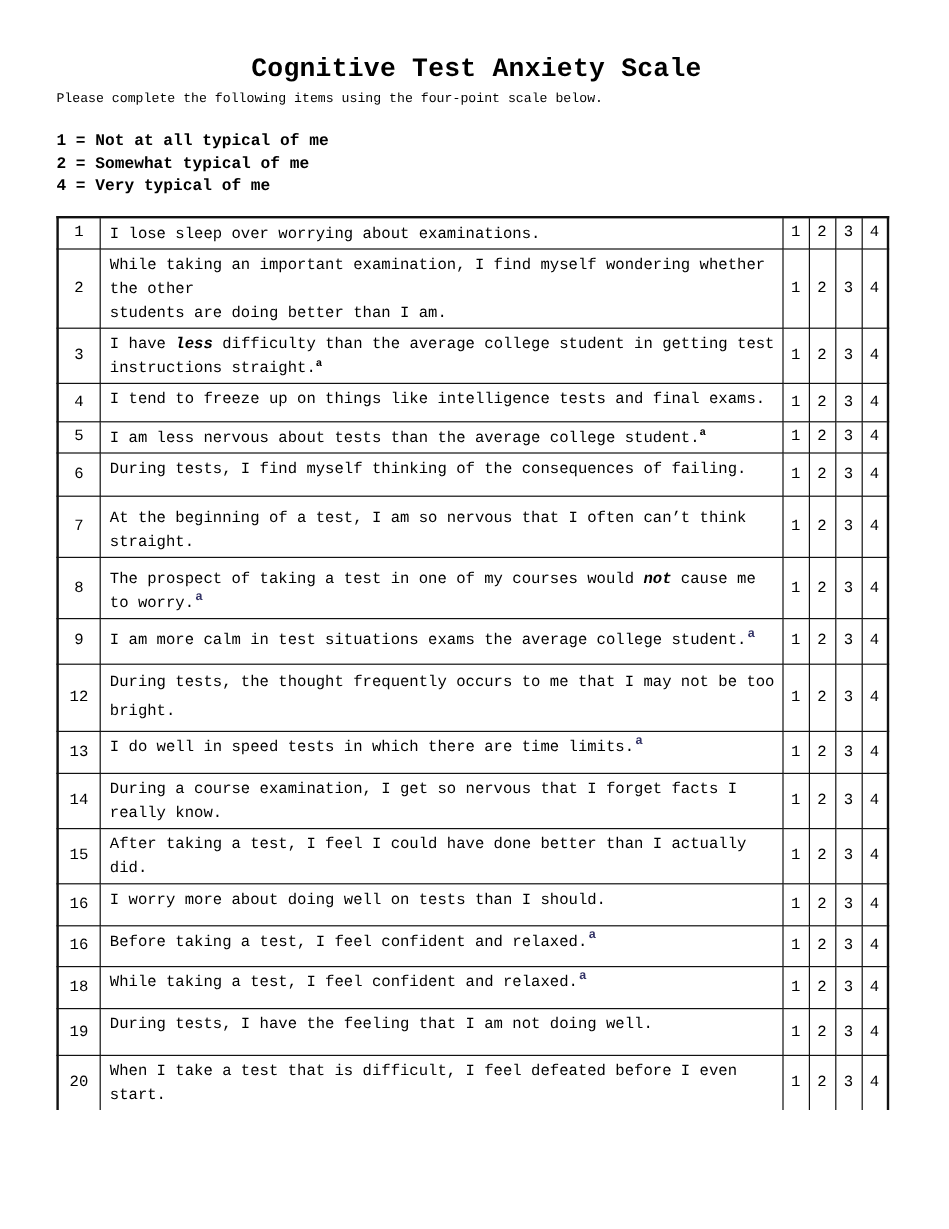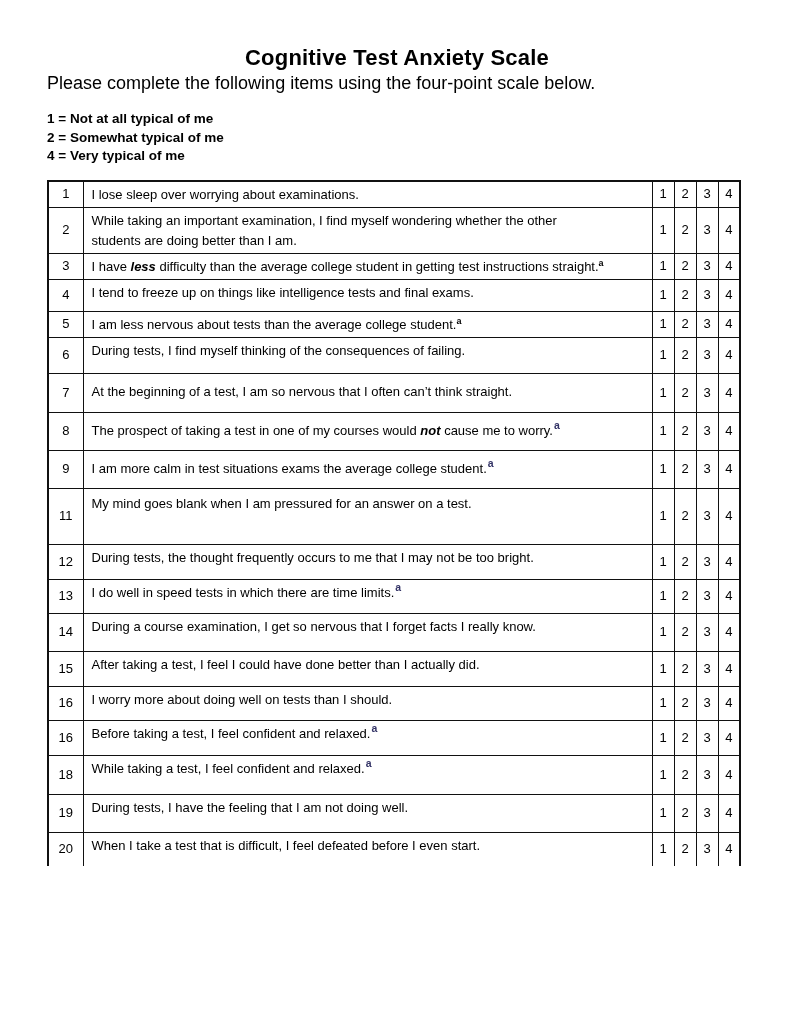--- a/index.html
+++ b/index.html
@@ -3,36 +3,36 @@
 <meta charset="utf-8">
 <style>
   * { margin: 0; padding: 0; box-sizing: border-box; }
   html, body { background: #ffffff; }
   .page {
     position: relative;
     width: 791px;
     height: 1024px;
     background: #ffffff;
     overflow: hidden;
-    font-family: Liberation Sans, sans-serif;
+    font-family: Liberation Mono, monospace;
     color: #000000;
     padding-left: 47px;
     padding-right: 44px;
   }
   .doc-title {
     margin-top: 46px;
     text-align: center;
     font-size: 22px;
     font-weight: bold;
     line-height: 24px;
     letter-spacing: 0.2px;
   }
   .doc-instructions {
     margin-top: 5px;
-    font-size: 18px;
+    font-size: 11px;
     line-height: 16px;
   }
   .scale-block {
     margin-top: 19px;
     list-style: none;
   }
   .scale-line {
     font-size: 13.5px;
     font-weight: bold;
     line-height: 18.5px;
@@ -206,28 +206,20 @@
     <tr>
       <td class="num">9</td>
       <td class="q"><span>I am more calm in test situations exams the average college student.</span><span class="sup-blue">a</span></td>
       <td class="opt">1</td>
       <td class="opt">2</td>
       <td class="opt">3</td>
       <td class="opt">4</td>
     </tr>
 
 
-    <tr>
-      <td class="num">11</td>
-      <td class="q"><span>My mind goes blank when I am pressured for an answer on a test.</span></td>
-      <td class="opt">1</td>
-      <td class="opt">2</td>
-      <td class="opt">3</td>
-      <td class="opt">4</td>
-    </tr>
 
     <tr>
       <td class="num">12</td>
       <td class="q"><span>During tests, the thought frequently occurs to me that I may not be too bright.</span></td>
       <td class="opt">1</td>
       <td class="opt">2</td>
       <td class="opt">3</td>
       <td class="opt">4</td>
     </tr>
 

